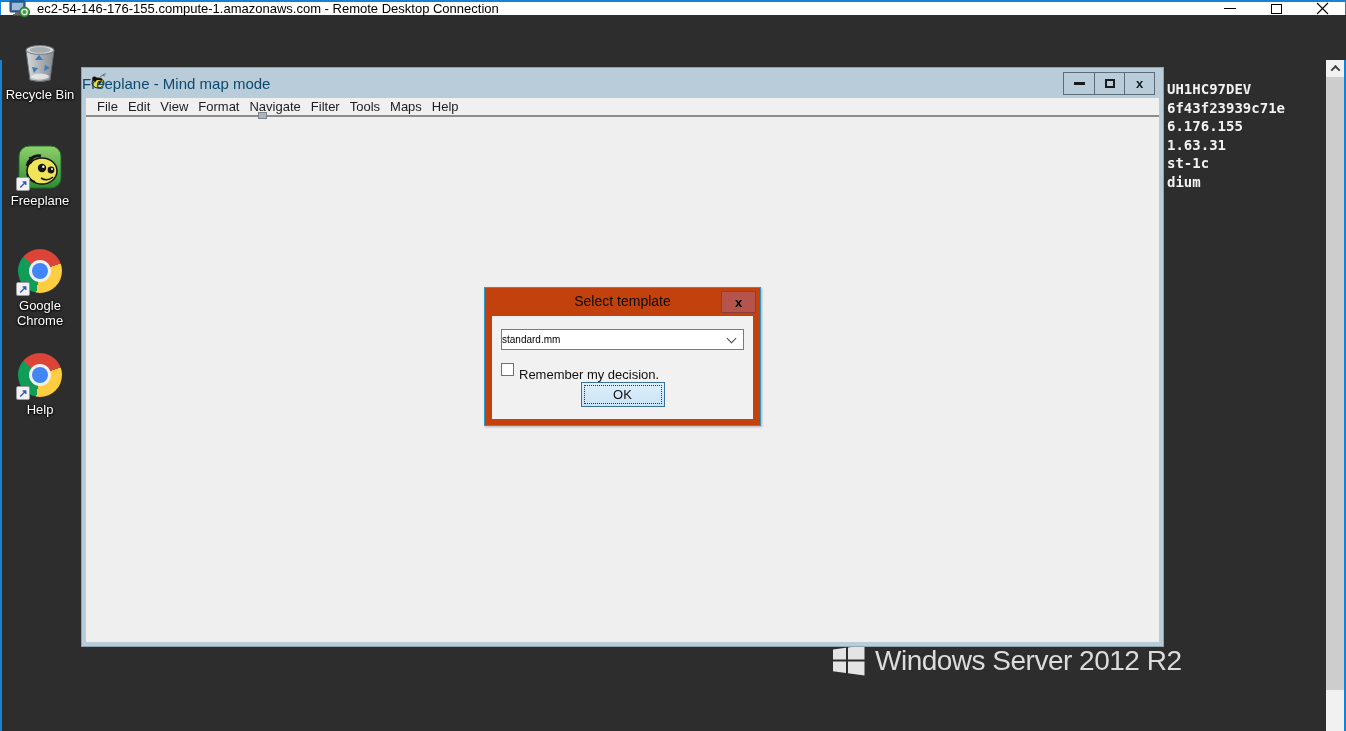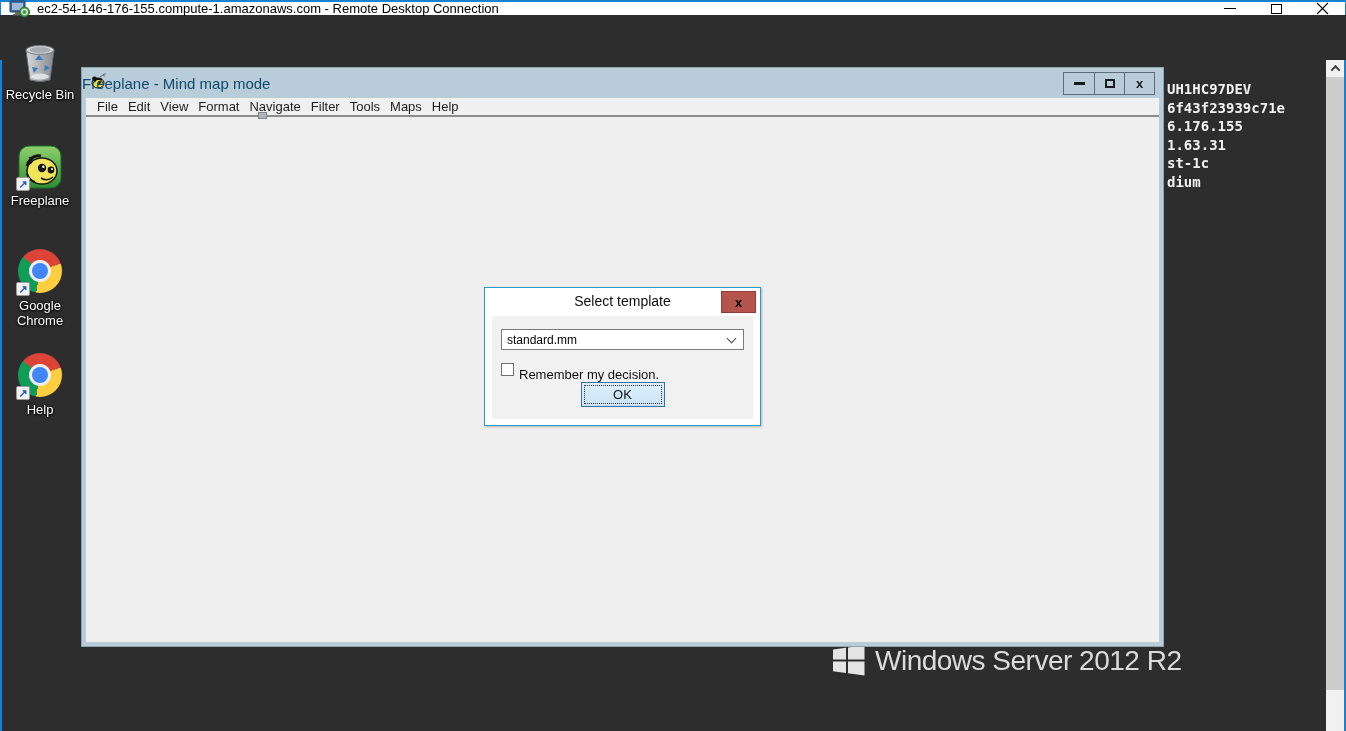--- a/index.html
+++ b/index.html
@@ -61,30 +61,30 @@
   .fp-min-glyph { width:11px; height:3px; background:#1a1a1a; }
   .fp-max-glyph { width:10px; height:9px; border:2px solid #1a1a1a; }
   .fp-menubar { height:19px; margin:0 4px; background:#f0f0f0; border-bottom:2px solid #8c8c8c;
     display:flex; align-items:center; padding-left:6px; flex:0 0 auto; }
   .fp-menu-item { font-size:13px; color:#1d1d1d; padding:0 5px; cursor:pointer; }
   .fp-content { margin:0 4px 4px 4px; background:#efefef; flex:1 1 auto; position:relative; }
   .fp-grip { position:absolute; left:172px; top:-5px; width:9px; height:7px; background:#aeb6bc; border:1px solid #7e868c; }
 
   
   .dlg { position:absolute; left:484px; top:257px; width:277px; height:139px;
-    background:#ffffff; border:1px solid #2a9cc9; box-shadow:1px 1px 2px rgba(0,0,0,0.25); }
+    background:#c2410c; border:1px solid #2a9cc9; box-shadow:1px 1px 2px rgba(0,0,0,0.25); }
   .dlg-titlebar { position:relative; height:28px; }
   .dlg-title { position:absolute; left:0; right:0; top:5px; text-align:center; font-size:14px; color:#0d0d0d; }
   .dlg-close { position:absolute; right:4px; top:3px; width:35px; height:22px; background:#b4544c; border:1px solid #8f3d38;
     color:#000; font-weight:bold; font-size:13px; line-height:1; cursor:pointer;
     display:flex; align-items:center; justify-content:center; }
   .dlg-body { position:absolute; left:7px; right:7px; top:28px; bottom:6px; background:#f1f1f1; }
   .combo { position:absolute; left:9px; right:9px; top:13px; height:21px; background:#fff; border:1px solid #7a7a7a;
     display:flex; align-items:center; cursor:pointer; }
-  .combo-text { font-size:12px; color:#000; margin-left:5px; flex:1 1 auto; }
+  .combo-text { font-size:10px; color:#000; flex:1 1 auto; }
   .combo-chevron { width:7px; height:7px; border:solid #444; border-width:0 1.5px 1.5px 0;
     transform:rotate(45deg); margin-right:8px; margin-top:-3px; }
   .chk-row { position:absolute; left:9px; top:41px; display:flex; align-items:center; cursor:pointer; }
   .chk-box { width:13px; height:13px; background:#fff; border:1px solid #707070; margin-right:5px; }
   .chk-label { font-size:13px; color:#101010;margin-top:10px; }
   .ok-btn { position:absolute; left:50%; transform:translateX(-50%); top:66px; width:84px; height:25px;
     background:linear-gradient(#ddeffc, #cbe4f6); border:1px solid #39719d; cursor:pointer;
     font-size:13px; color:#0d0d0d; outline:none; position:absolute; }
   .ok-btn .focus-ring { position:absolute; left:2px; right:2px; top:2px; bottom:2px; border:1px dotted #333; pointer-events:none; }
 

